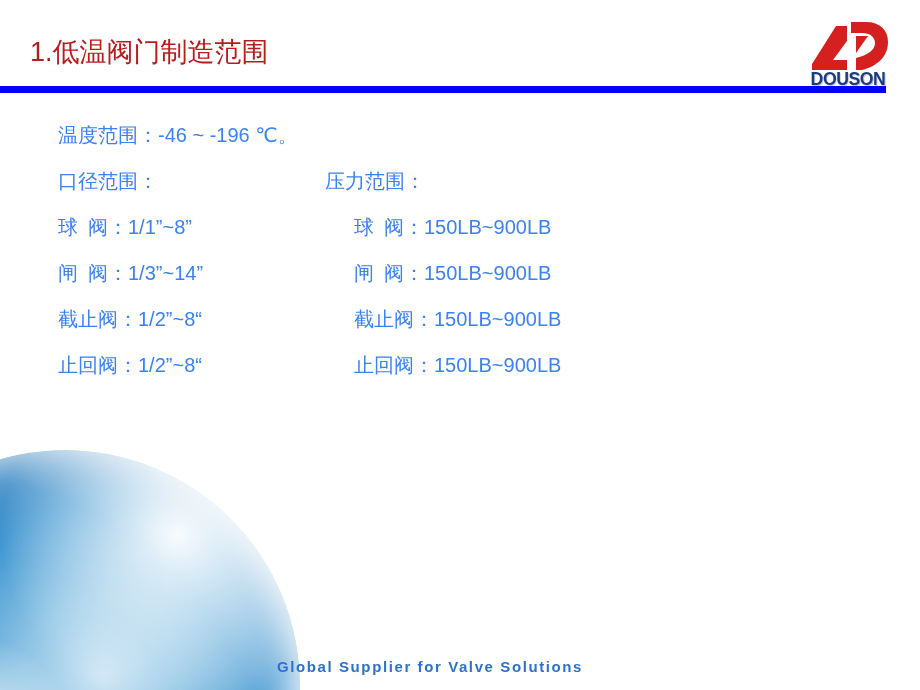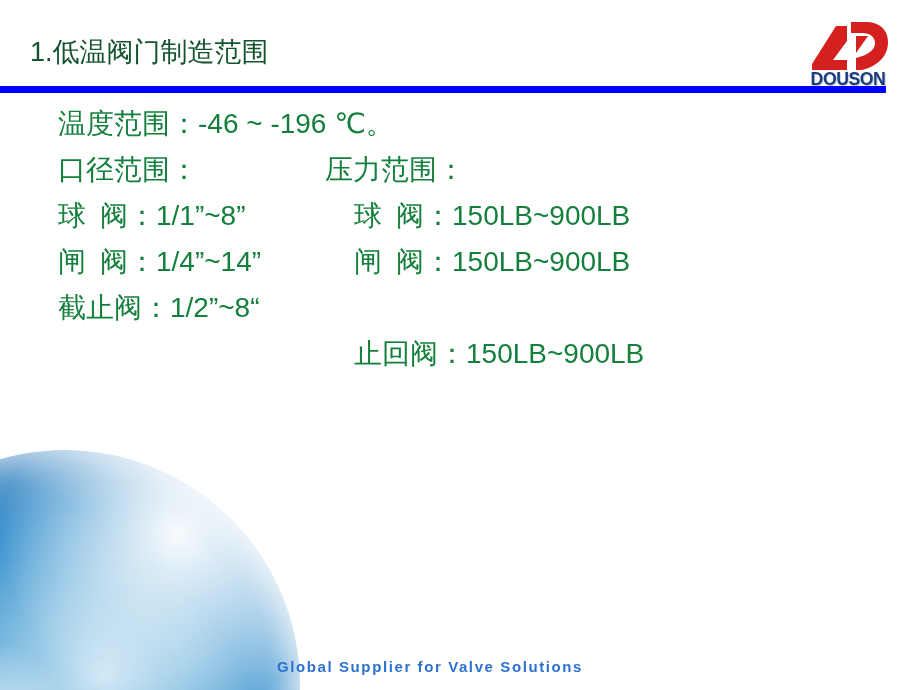--- a/index.html
+++ b/index.html
@@ -47,21 +47,21 @@
     transform: scaleX(0.93);
     text-shadow: 1px 1px 0 rgba(120,130,150,0.45);
   }
 
   
   .title {
     position: absolute;
     left: 30px;
     top: 38px;
     font-size: 27px;
-    color: #14532d;
+    color: #b91c1c;
     line-height: 1.1;
     white-space: nowrap;
   }
 
   
   .rule {
     position: absolute;
     left: 0;
     top: 86px;
     width: 886px;
@@ -76,23 +76,23 @@
     top: 103px;
     width: 920px;
   }
   .row {
     position: relative;
     height: 46px;
     white-space: nowrap;
   }
   .cell {
     position: absolute;
-    top: 4px;
-    font-size: 28px;
-    color: #15803d;
+    top: 15px;
+    font-size: 20px;
+    color: #3b82f6;
     line-height: 34px;
     white-space: pre;
   }
   .cell.left   { left: 58px; }
   .cell.right  { left: 310px; margin-left: 44px; }
   .cell.right-head { left: 325px; }
   .cell .value { font-family: "Liberation Sans", "DejaVu Sans", sans-serif; }
   .cell .cjk   { font-family: "Liberation Serif", "DejaVu Serif", serif; }
 
   
@@ -182,29 +182,31 @@
       <div class="cell right-head cjk">压力范围：</div>
       <div class="cell left cjk">口径范围：</div>
     </div>
 
     <div class="row">
       <div class="cell left"><span class="cjk">球  阀：</span><span class="value">1/1”~8”</span></div>
       <div class="cell right"><span class="cjk">球  阀：</span><span class="value">150LB~900LB</span></div>
     </div>
 
     <div class="row">
-      <div class="cell left"><span class="cjk">闸  阀：</span><span class="value">1/4”~14”</span></div>
+      <div class="cell left"><span class="cjk">闸  阀：</span><span class="value">1/3”~14”</span></div>
       <div class="cell right"><span class="cjk">闸  阀：</span><span class="value">150LB~900LB</span></div>
     </div>
 
     <div class="row">
       <div class="cell left"><span class="cjk">截止阀：</span><span class="value">1/2”~8“</span></div>
-    </div>
-
-    <div class="row">
+      <div class="cell right"><span class="cjk">截止阀：</span><span class="value">150LB~900LB</span></div>
+    </div>
+
+    <div class="row">
+      <div class="cell left"><span class="cjk">止回阀：</span><span class="value">1/2”~8“</span></div>
       <div class="cell right"><span class="cjk">止回阀：</span><span class="value">150LB~900LB</span></div>
     </div>
 
   </div>
 
   <div class="globe">
     <div class="land"></div>
     <div class="clouds"></div>
     <div class="limb"></div>
   </div>

